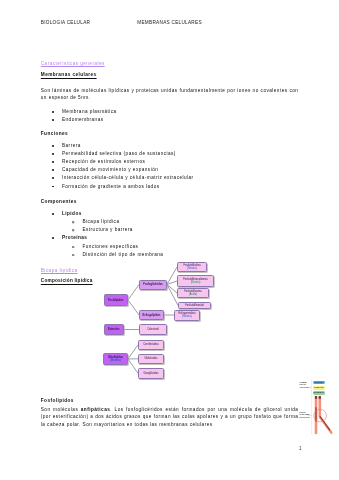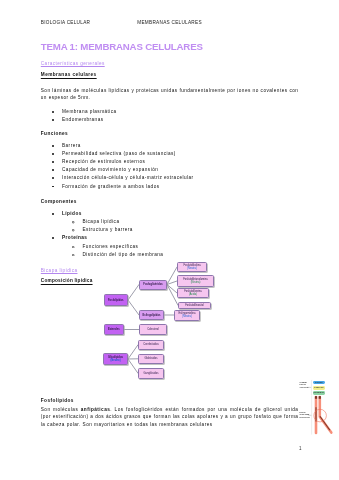--- a/index.html
+++ b/index.html
@@ -66,21 +66,20 @@
   #page-num{position:absolute;left:299px;top:446px;font-size:4.5px;color:#333;}
 </style>
 </head>
 <body>
 
 <div class="page">
 
   <div class="runhead" id="rh-left">BIOLOGIA CELULAR</div>
   <div class="runhead" id="rh-right">MEMBRANAS CELULARES</div>
 
-  <div id="doc-title">TEMA 1: MEMBRANAS CELULARES</div>
 
   <div class="sec-link" style="top:61.3px;left:40.8px">Características generales</div>
 
   <div class="sub-head" style="top:72px;left:40.8px">Membranas celulares</div>
 
   <div class="para" style="top:86.5px">Son láminas de moléculas lipídicas y proteicas unidas fundamentalmente por iones no covalentes con un espesor de 5nm.</div>
 
   <ul class="blist" style="top:108px">
     <li>Membrana plasmática</li>
     <li>Endomembranas</li>

